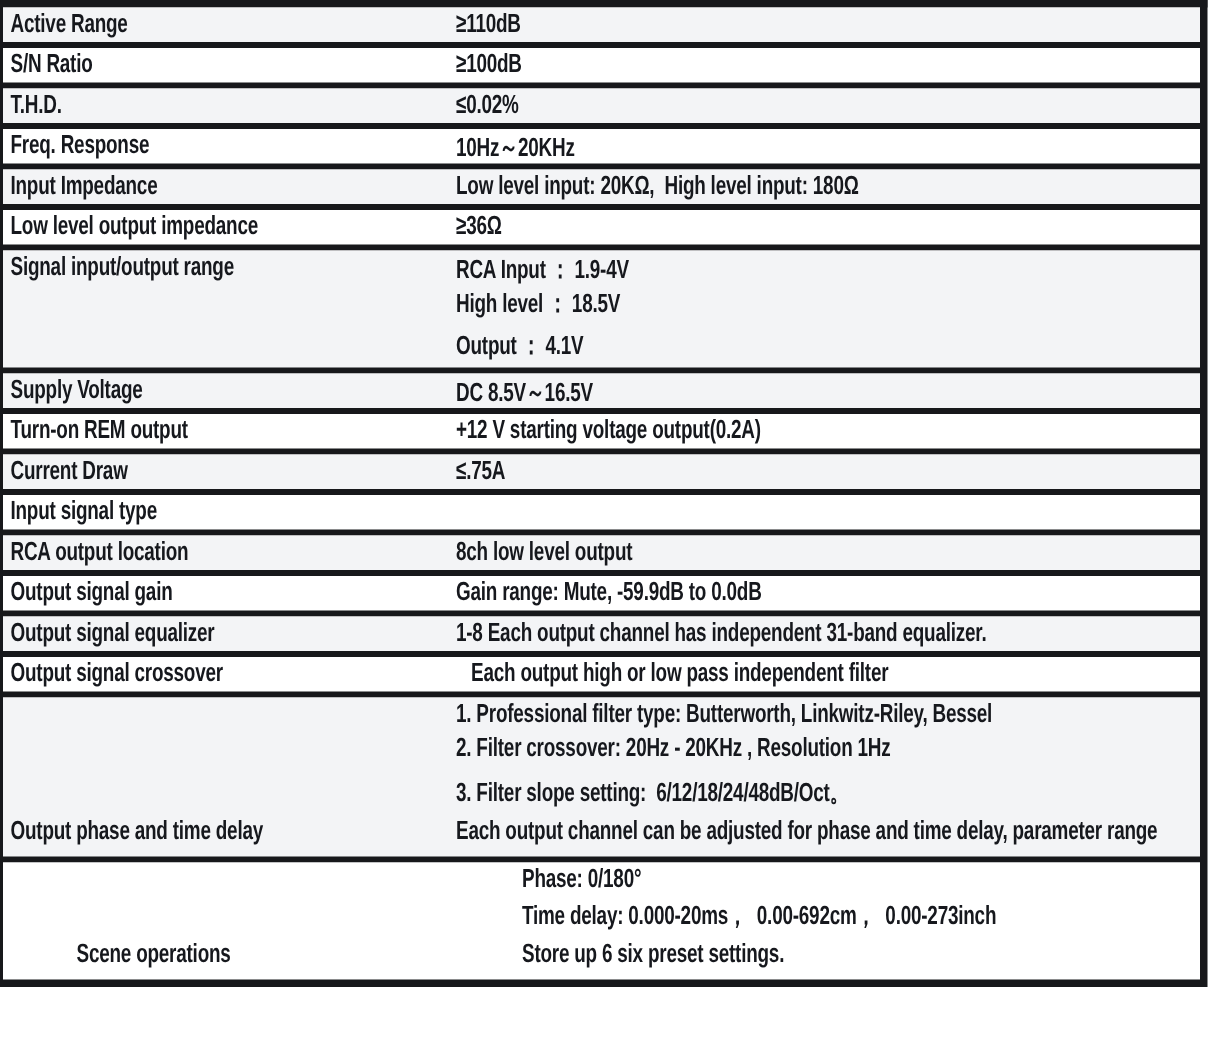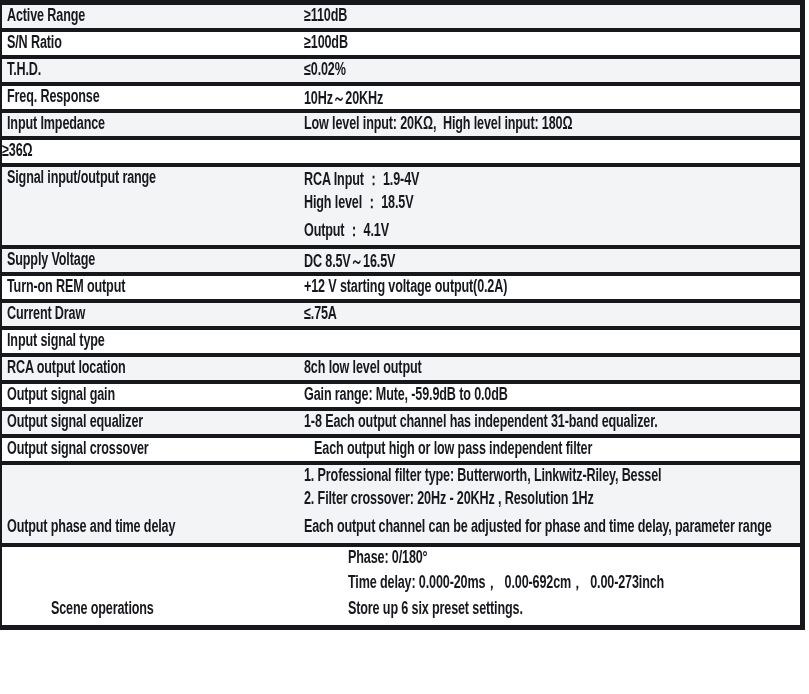--- a/index.html
+++ b/index.html
@@ -85,20 +85,21 @@
   </div>
     </div>
     <div class="row shaded">
       <div class="line">
     <div class="lcell"><span class="txt">Input Impedance</span></div>
     <div class="vcell"><span class="txt">Low level input: 20KΩ,  High level input: 180Ω</span></div>
   </div>
     </div>
     <div class="row">
       <div class="line">
+    <div class="lcell"><span class="txt">Low level output impedance</span></div>
     <div class="vcell"><span class="txt">≥36Ω</span></div>
   </div>
     </div>
     <div class="row shaded">
       <div class="line">
     <div class="lcell"><span class="txt">Signal input/output range</span></div>
     <div class="vcell"><span class="txt">RCA Input ： 1.9-4V</span></div>
   </div>
       <div class="line">
     <div class="lcell"><span class="txt"></span></div>
@@ -159,20 +160,24 @@
     <div class="row shaded">
       <div class="line">
     <div class="lcell"><span class="txt"></span></div>
     <div class="vcell"><span class="txt">1. Professional filter type: Butterworth, Linkwitz-Riley, Bessel</span></div>
   </div>
       <div class="line">
     <div class="lcell"><span class="txt"></span></div>
     <div class="vcell"><span class="txt">2. Filter crossover: 20Hz - 20KHz , Resolution 1Hz</span></div>
   </div>
       <div class="line">
+    <div class="lcell"><span class="txt"></span></div>
+    <div class="vcell"><span class="txt">3. Filter slope setting:  6/12/18/24/48dB/Oct。</span></div>
+  </div>
+      <div class="line">
     <div class="lcell"><span class="txt">Output phase and time delay</span></div>
     <div class="vcell"><span class="txt">Each output channel can be adjusted for phase and time delay, parameter range</span></div>
   </div>
     </div>
     <div class="row">
       <div class="line">
     <div class="lcell"><span class="txt"></span></div>
     <div class="vcell"><span class="txt">Phase: 0/180°</span></div>
   </div>
       <div class="line">

